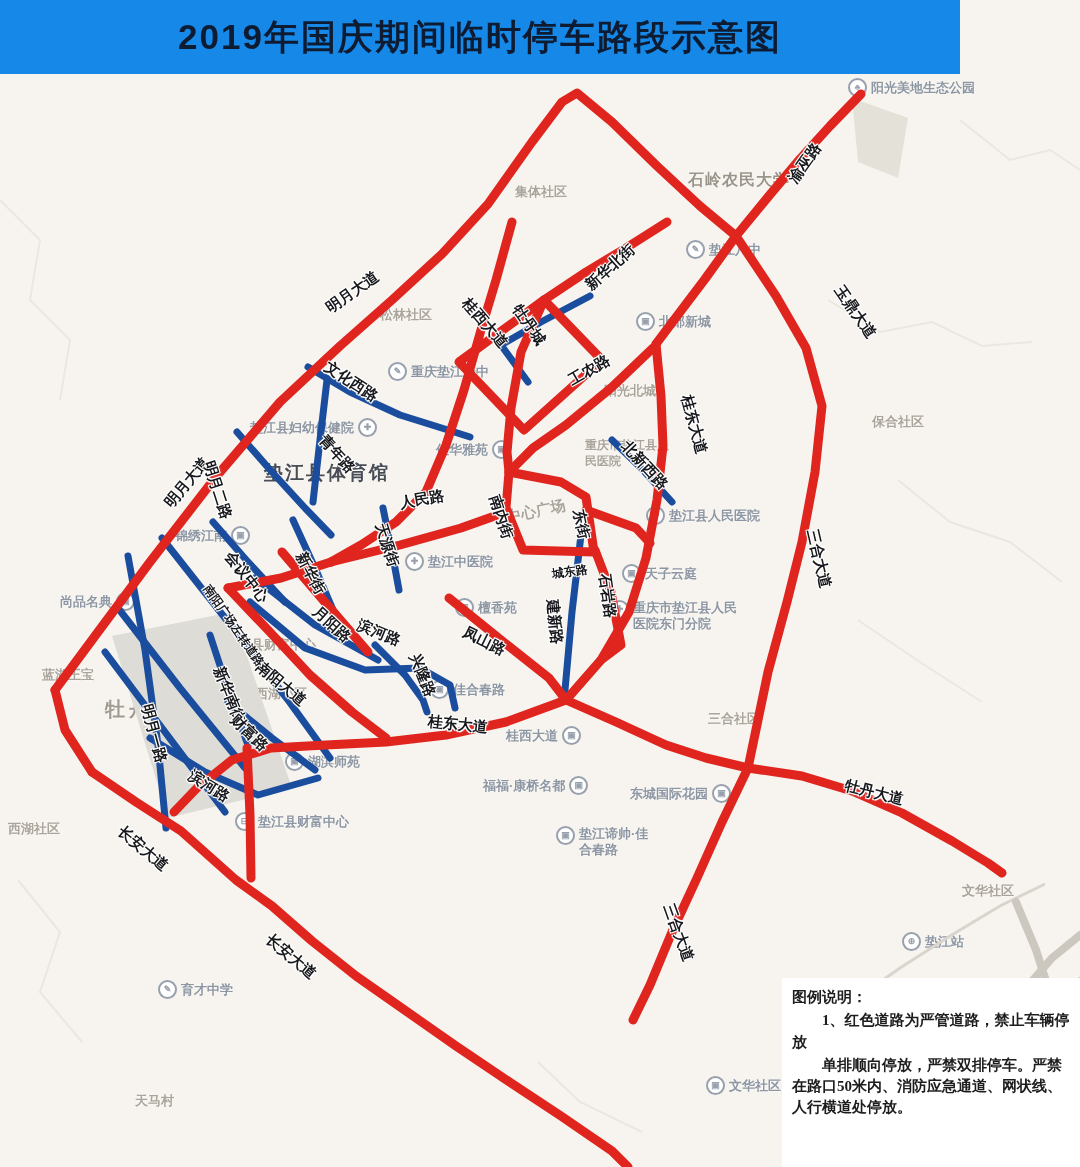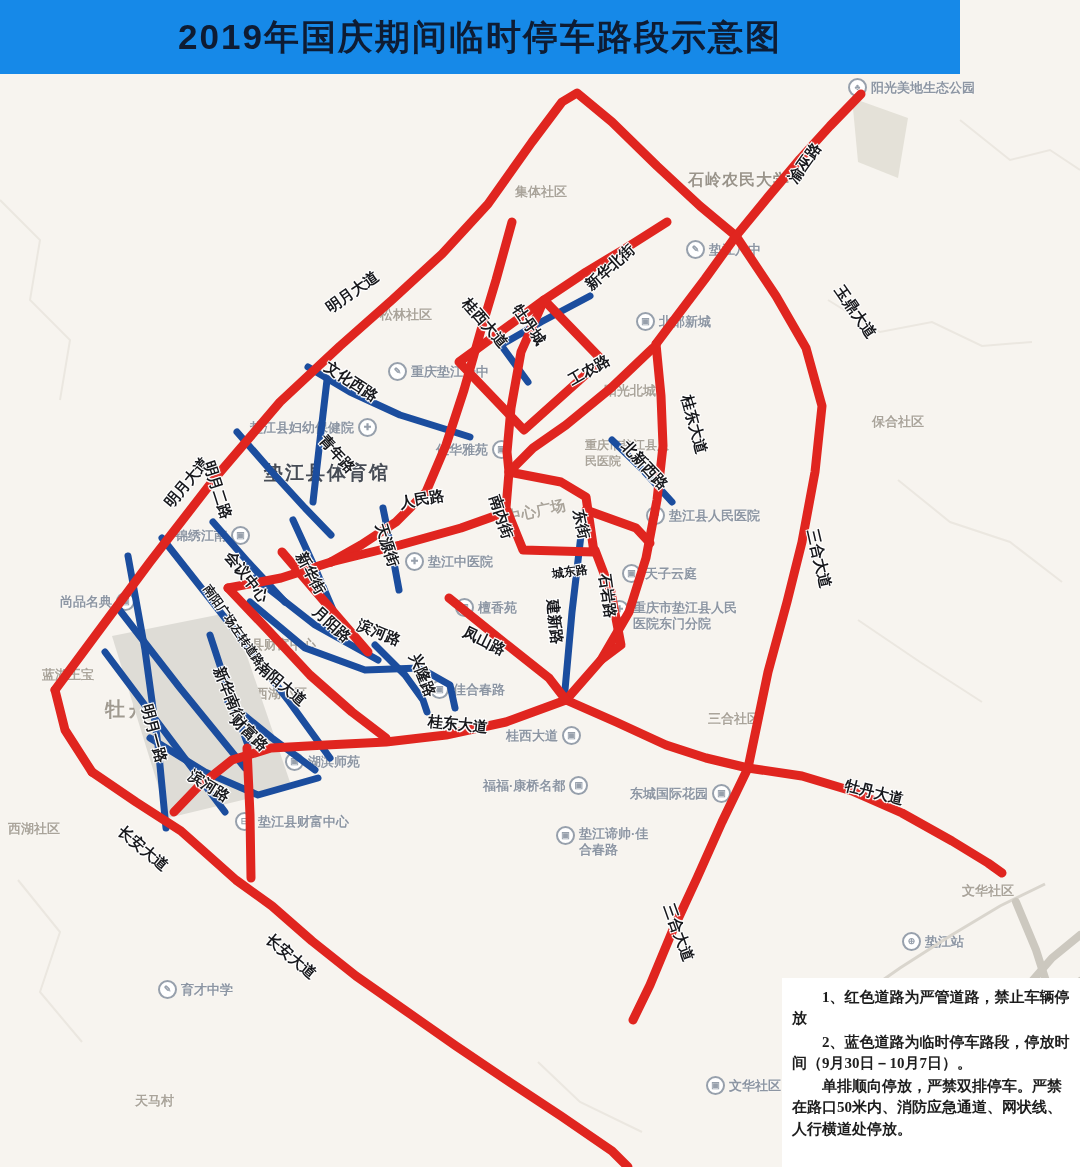--- a/index.html
+++ b/index.html
@@ -259,18 +259,18 @@
     <div class="rl" style="left:218px;top:658px;transform:rotate(68deg)">新华南街</div>
     <div class="rl" style="left:233px;top:708px;transform:rotate(44deg)">财富路</div>
     <div class="rl" style="left:812px;top:520px;transform:rotate(77deg)">三合大道</div>
     <div class="rl" style="left:668px;top:895px;transform:rotate(70deg)">三合大道</div>
     <div class="rl" style="left:845px;top:776px;transform:rotate(14deg)">牡丹大道</div>
     <div class="rl" style="left:120px;top:820px;transform:rotate(40deg)">长安大道</div>
     <div class="rl" style="left:268px;top:928px;transform:rotate(40deg)">长安大道</div>
   </div>
 
   <div id="legend">
+    <p>图例说明：</p>
     <p class="ind">1、红色道路为严管道路，禁止车辆停放</p>
-    <p class="ind">2、蓝色道路为临时停车路段，停放时间（9月30日－10月7日）。</p>
     <p class="ind">单排顺向停放，严禁双排停车。严禁在路口50米内、消防应急通道、网状线、人行横道处停放。</p>
   </div>
 
 </div>
 
 </body></html>

